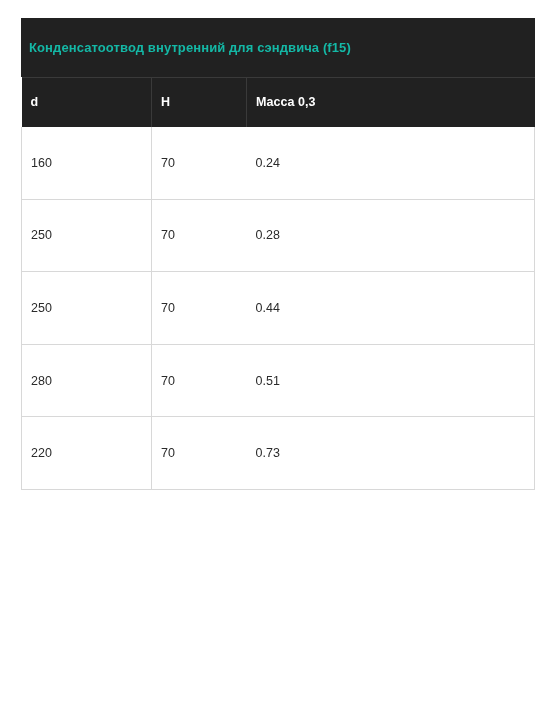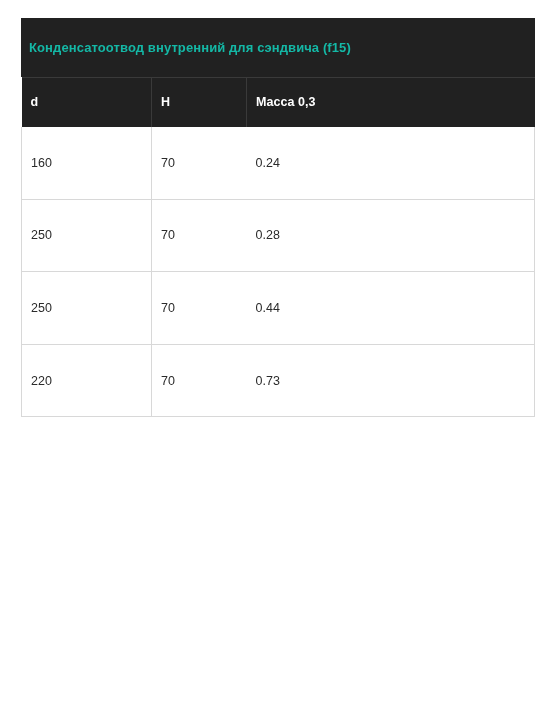--- a/index.html
+++ b/index.html
@@ -116,20 +116,25 @@
         <td>250</td>
         <td>70</td>
         <td>0.28</td>
       </tr>
       <tr>
         <td>250</td>
         <td>70</td>
         <td>0.44</td>
       </tr>
       <tr>
+        <td>280</td>
+        <td>70</td>
+        <td>0.51</td>
+      </tr>
+      <tr>
         <td>220</td>
         <td>70</td>
         <td>0.73</td>
       </tr>
     </tbody>
 
   </table>
 
 </div>
 

